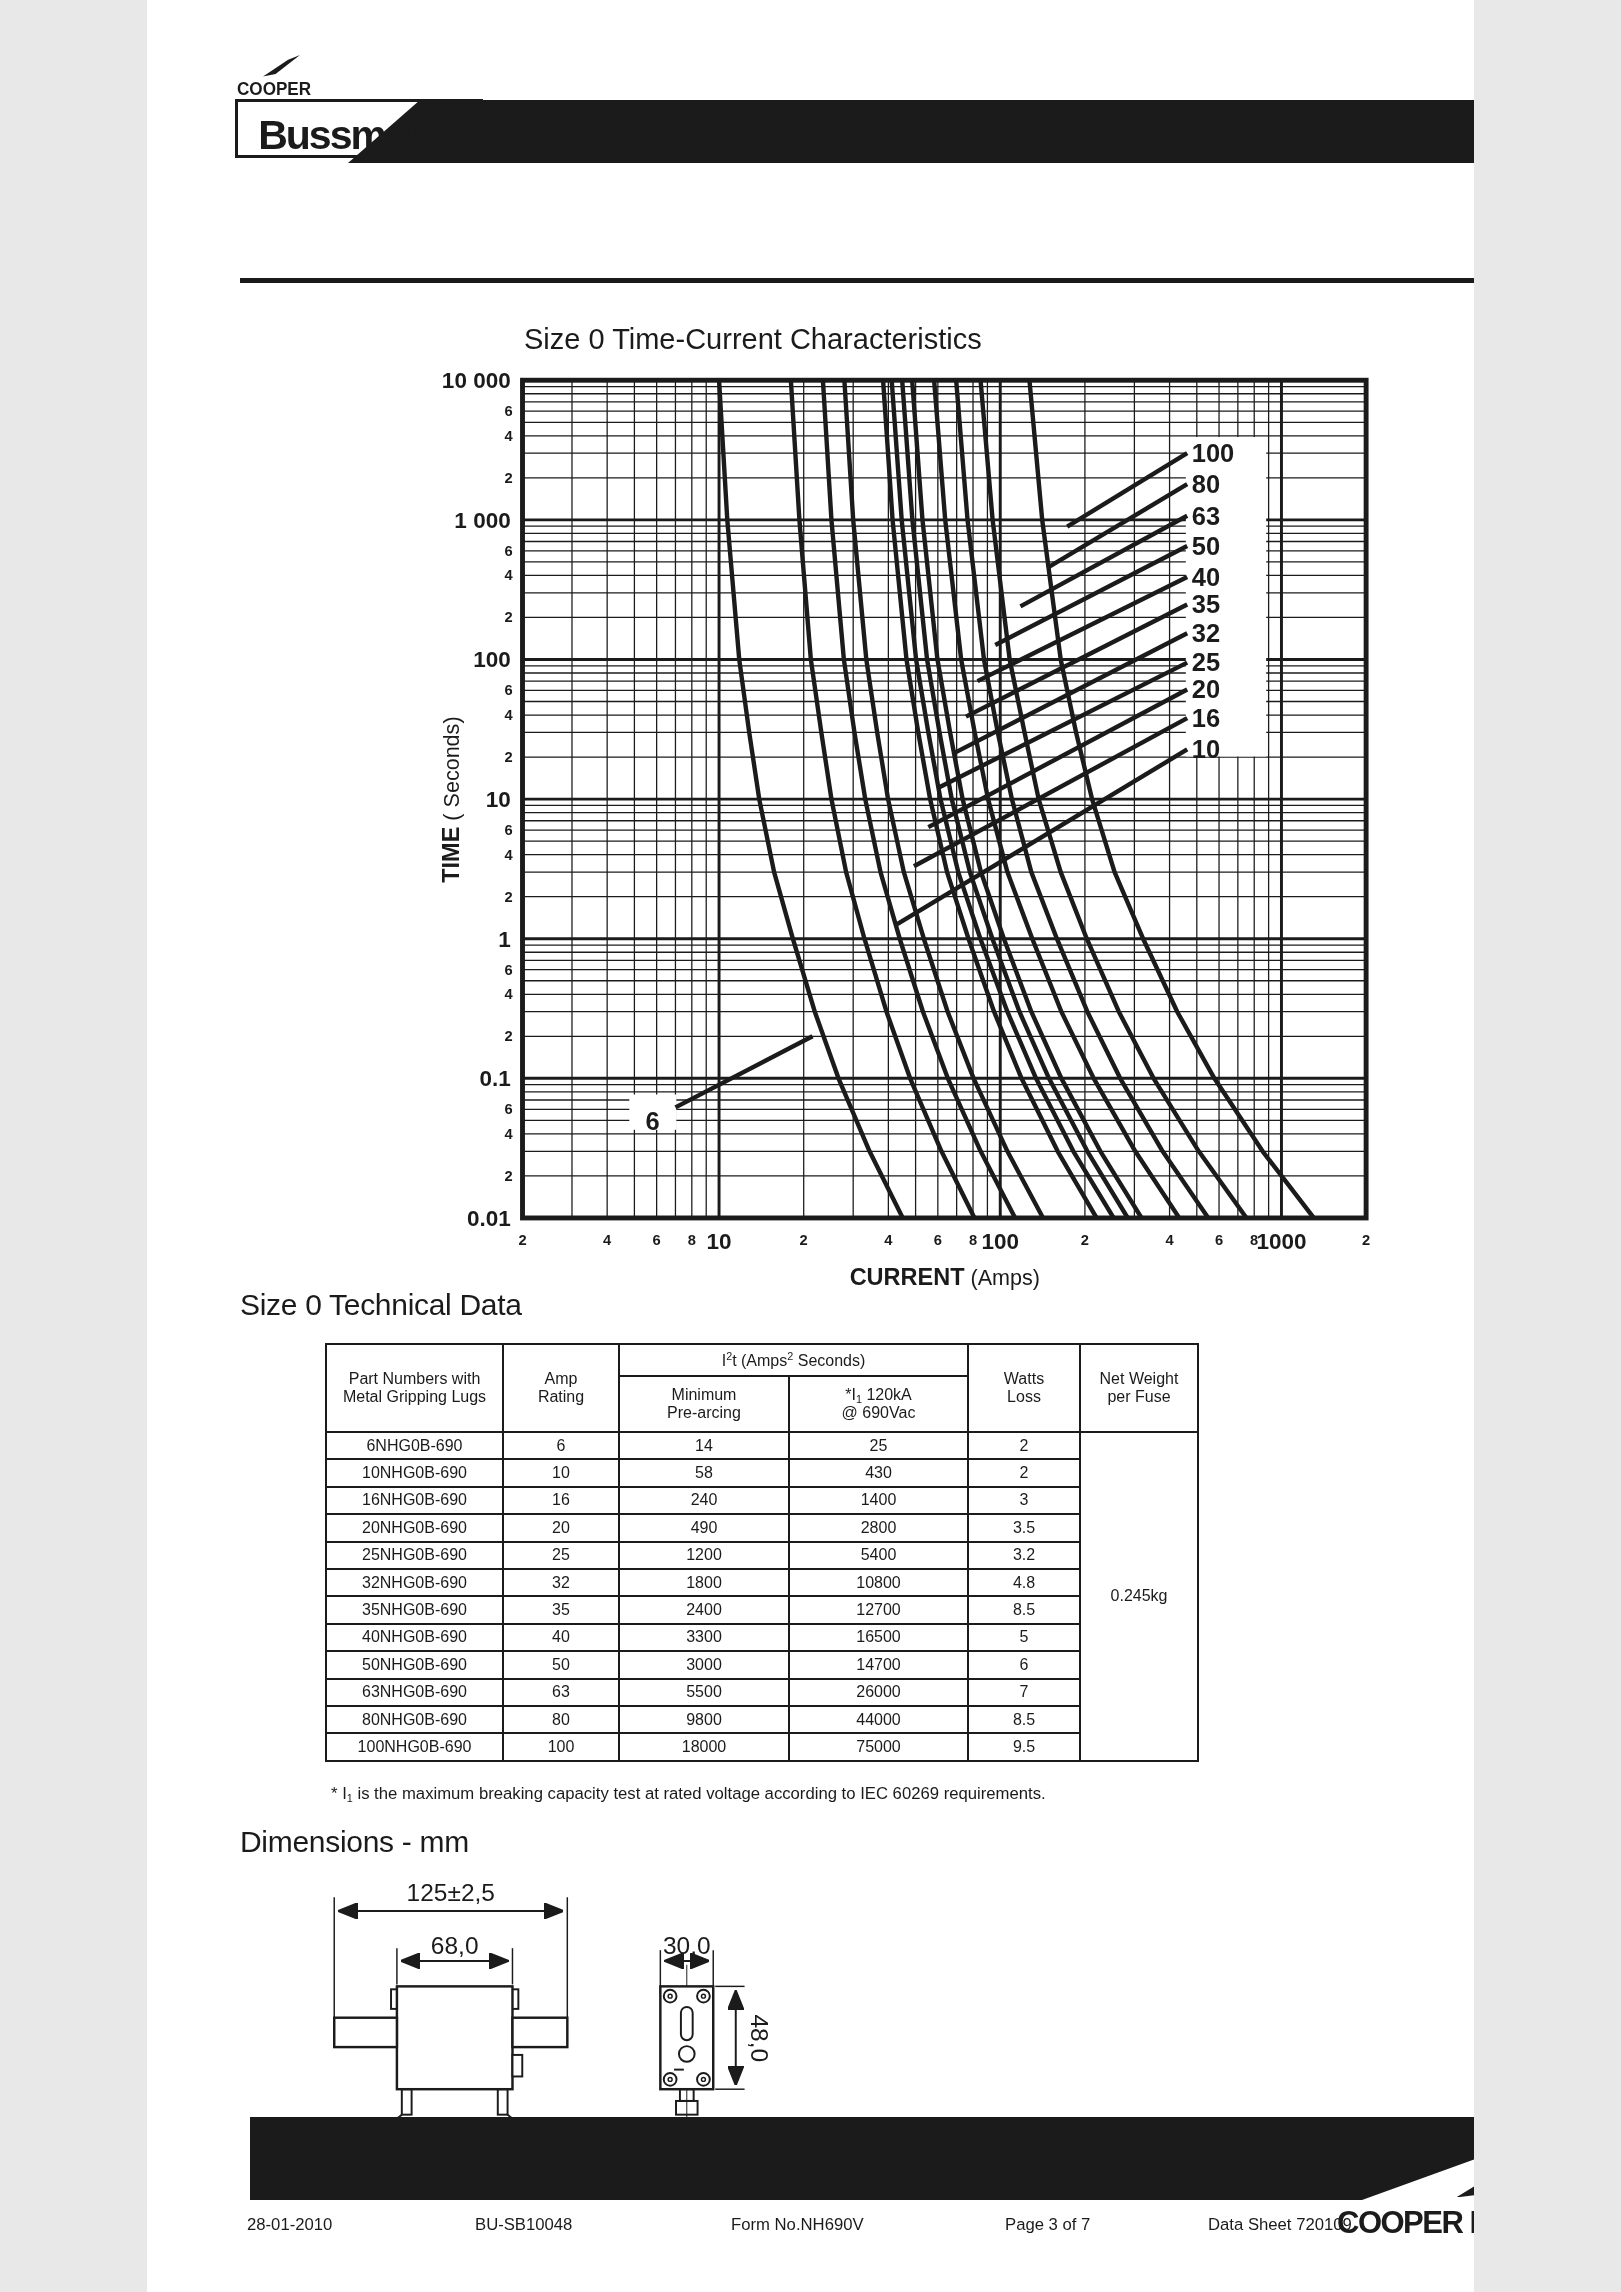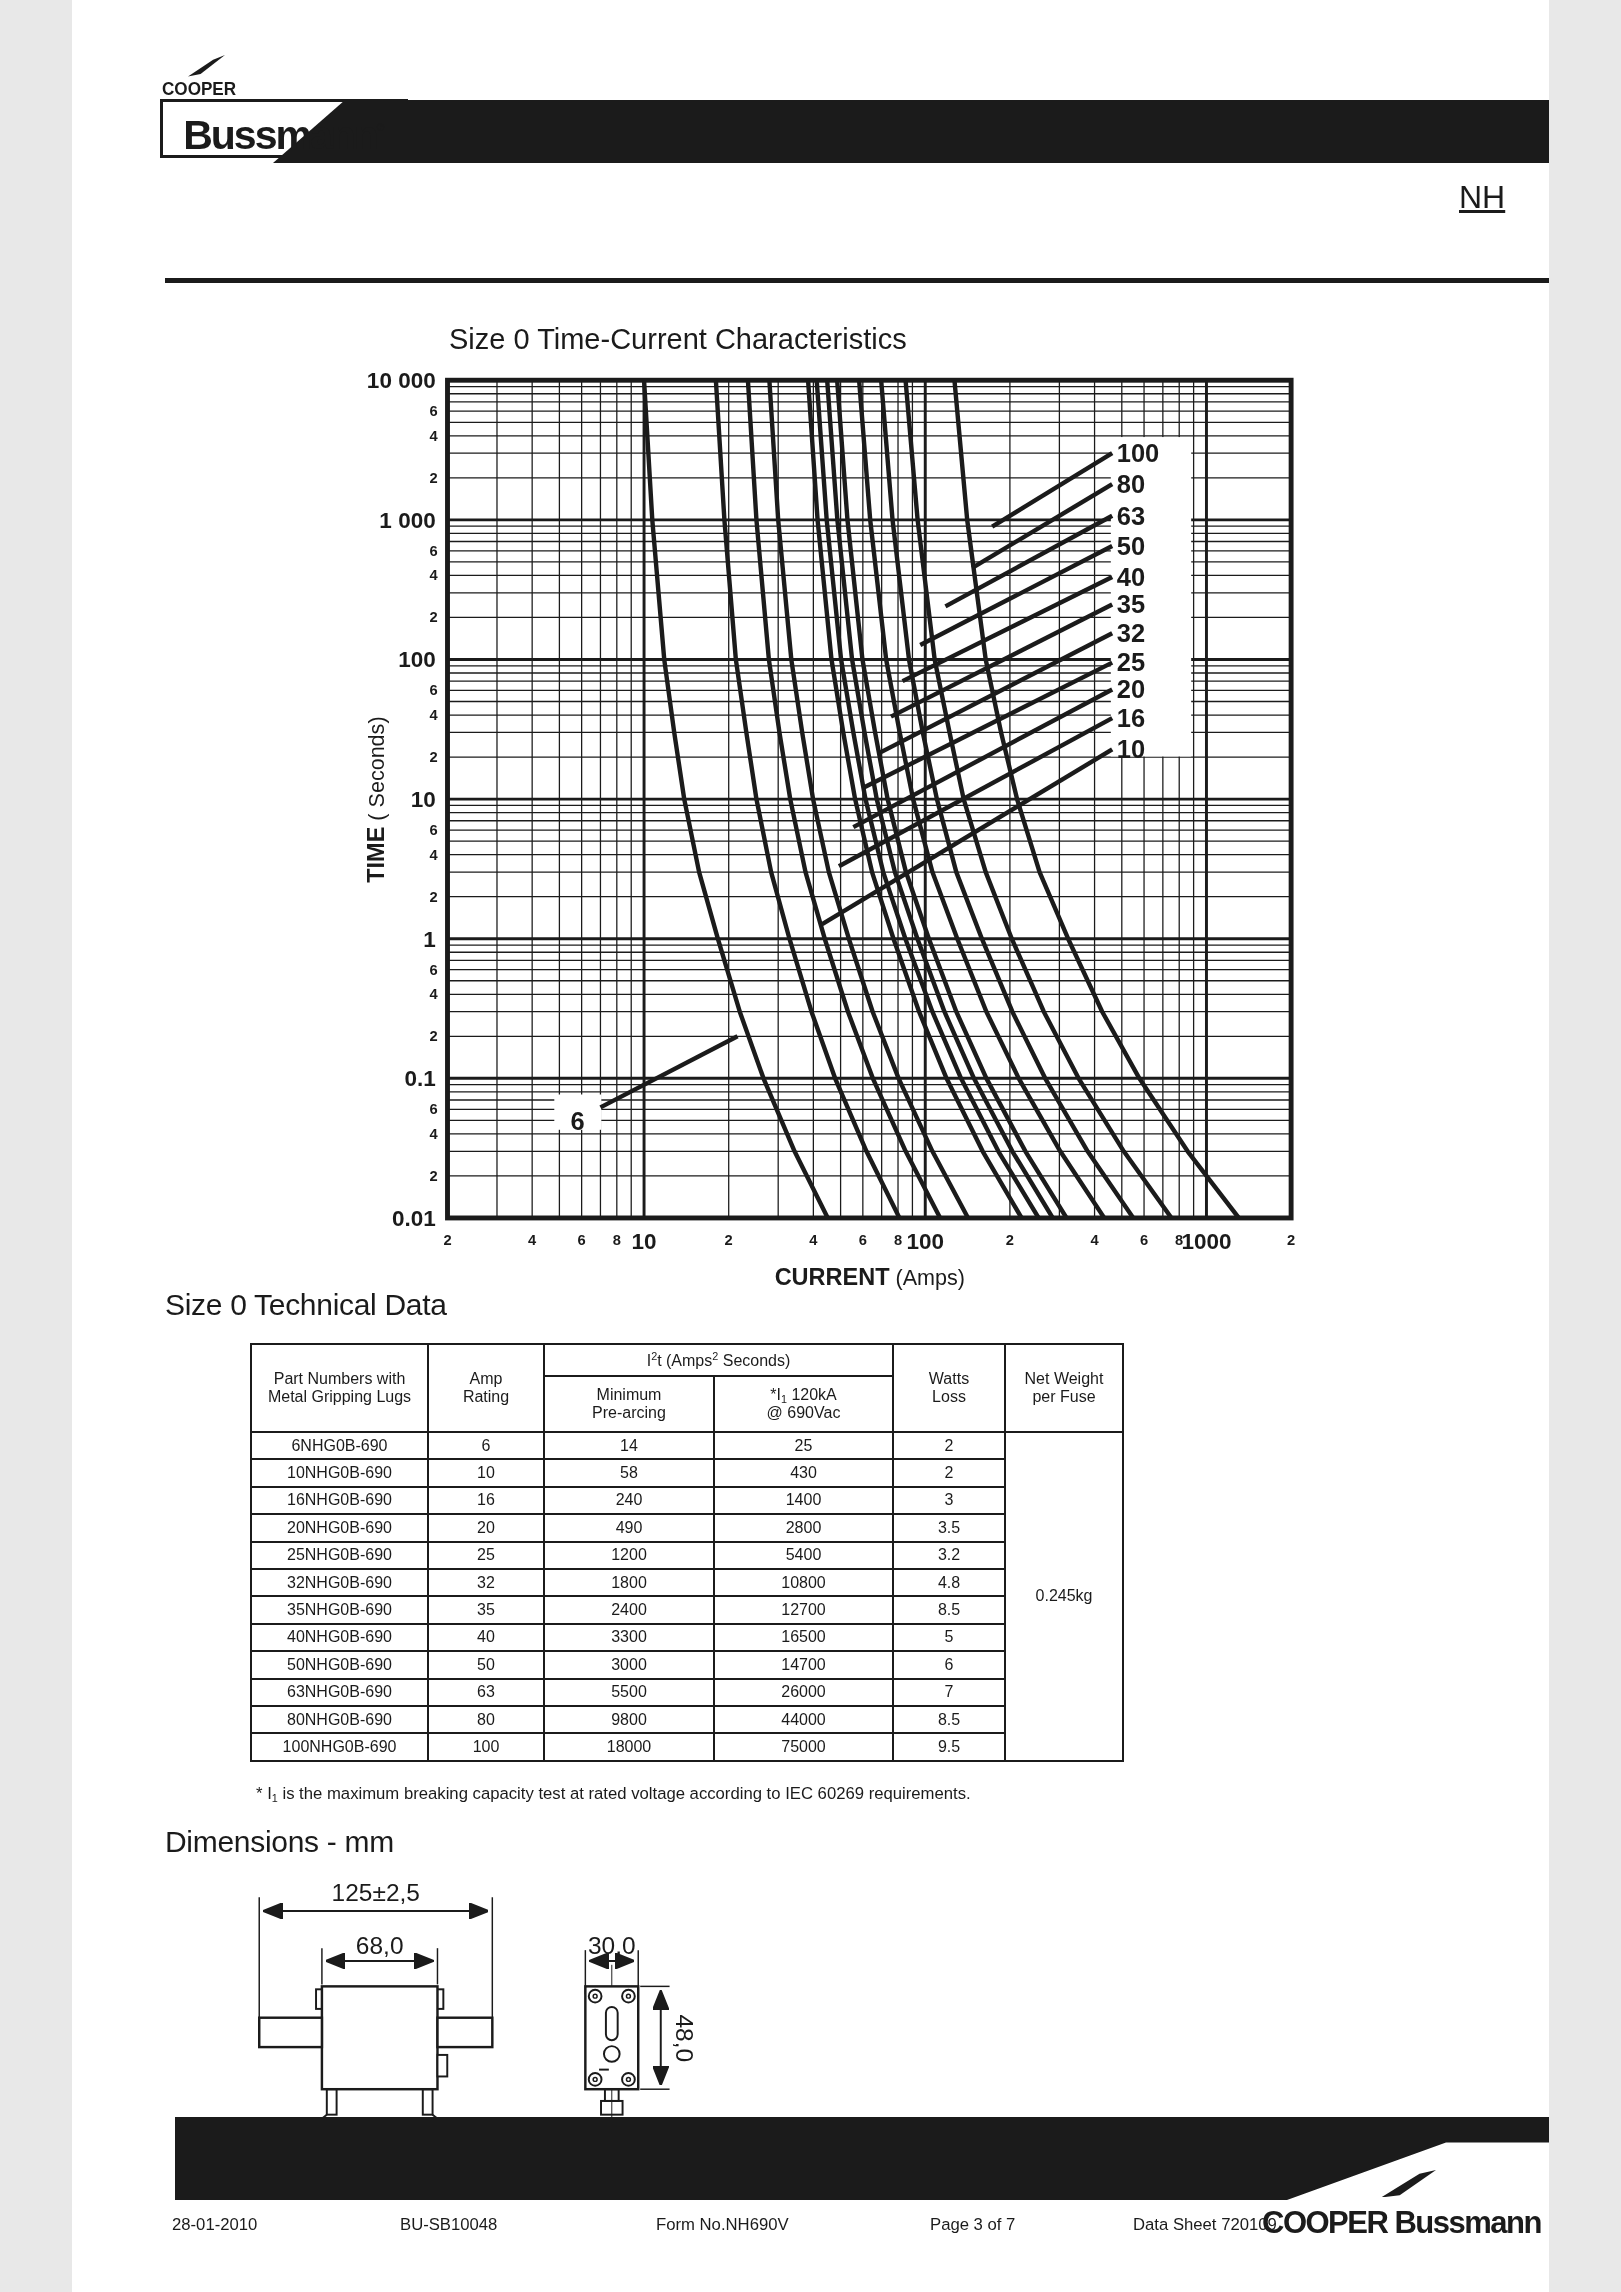--- a/index.html
+++ b/index.html
@@ -1,16 +1,16 @@
 <!DOCTYPE html>
 <html><head>
 <meta charset="utf-8">
 <style>
   html,body{margin:0;padding:0;background:#e8e8e8;}
-  .page{position:relative;width:1477px;height:2293px;background:#ffffff;margin:0 auto;
+  .page{position:relative;width:1327px;height:2293px;background:#ffffff;margin:0 auto;
         font-family:"Liberation Sans","DejaVu Sans",sans-serif;color:#1b1b1b;overflow:hidden;}
   .abs{position:absolute;}
   
   .cooper-mini{left:90px;top:78px;font-size:18.6px;font-weight:bold;letter-spacing:0px;transform:scaleX(.92);transform-origin:left;}
   .leaf-top{left:116px;top:55px;width:37px;height:21.6px;background:#1b1b1b;
             clip-path:polygon(0 100%,68% 22%,100% 0,34% 88%);}
   .buss-box{left:88px;top:99px;width:248px;height:59px;border:3.9px solid #1b1b1b;box-sizing:border-box;
             text-align:center;line-height:51px;font-size:41px;font-weight:bold;letter-spacing:-2px;}
   .buss-box sup{font-size:10.8px;vertical-align:17.6px;letter-spacing:0;}
   .top-banner{left:201px;top:100px;width:1343px;height:63px;background:#1b1b1b;

